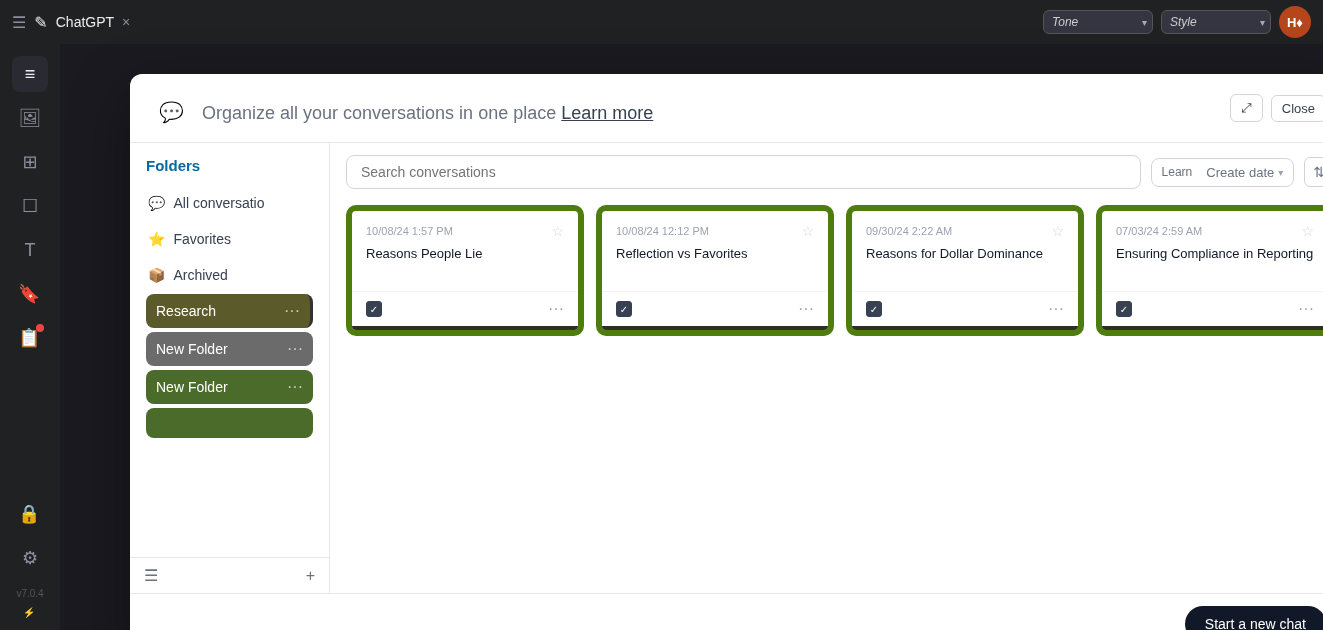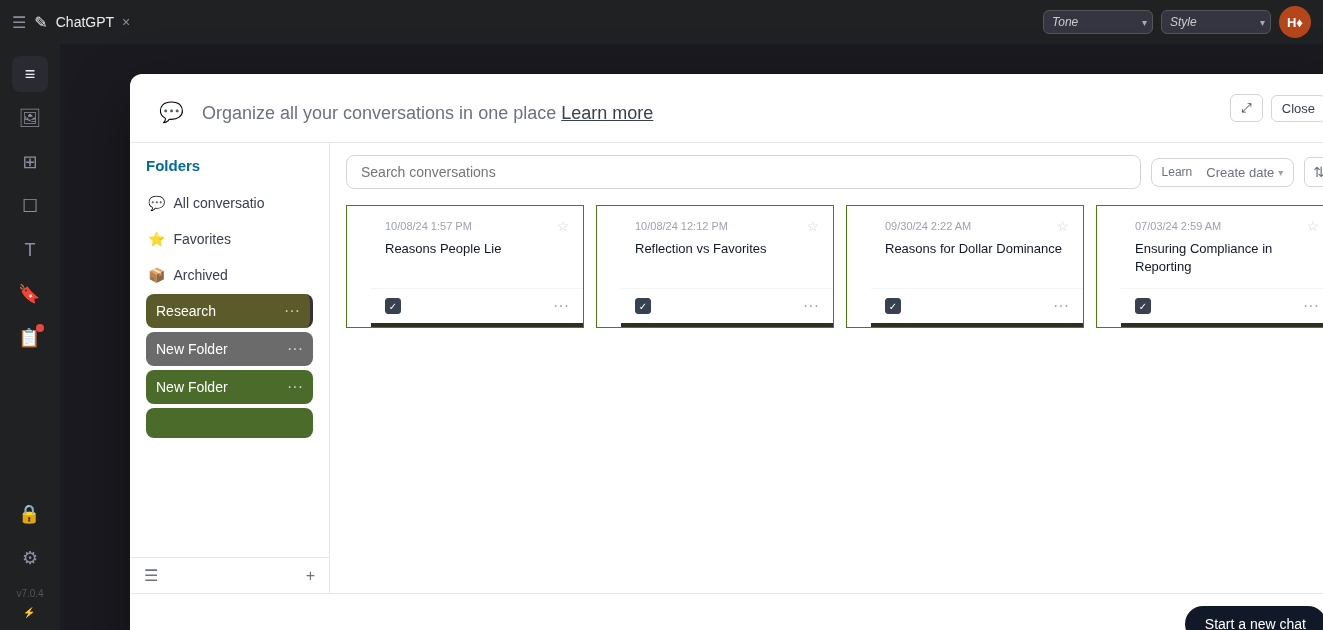--- a/index.html
+++ b/index.html
@@ -326,28 +326,27 @@
       flex: 1;
       overflow-y: auto;
       padding: 4px 16px 16px;
       display: grid;
       grid-template-columns: repeat(4, 1fr);
       gap: 12px;
       align-content: start;
     }
 
     .conv-card {
-      border: 1px solid #4d7c0f;
-      border-radius: 0;
+      border: 6px solid #4d7c0f;
+      border-radius: 10px;
       overflow: hidden;
       display: flex;
       flex-direction: column;
       cursor: pointer;
       background: #fff;
-      padding-left: 24px;
     }
     .conv-card-body {
       padding: 12px 14px;
       flex: 1;
       min-height: 80px;
     }
     .conv-card-date {
       font-size: 11px;
       color: #9ca3af;
       margin-bottom: 6px;

